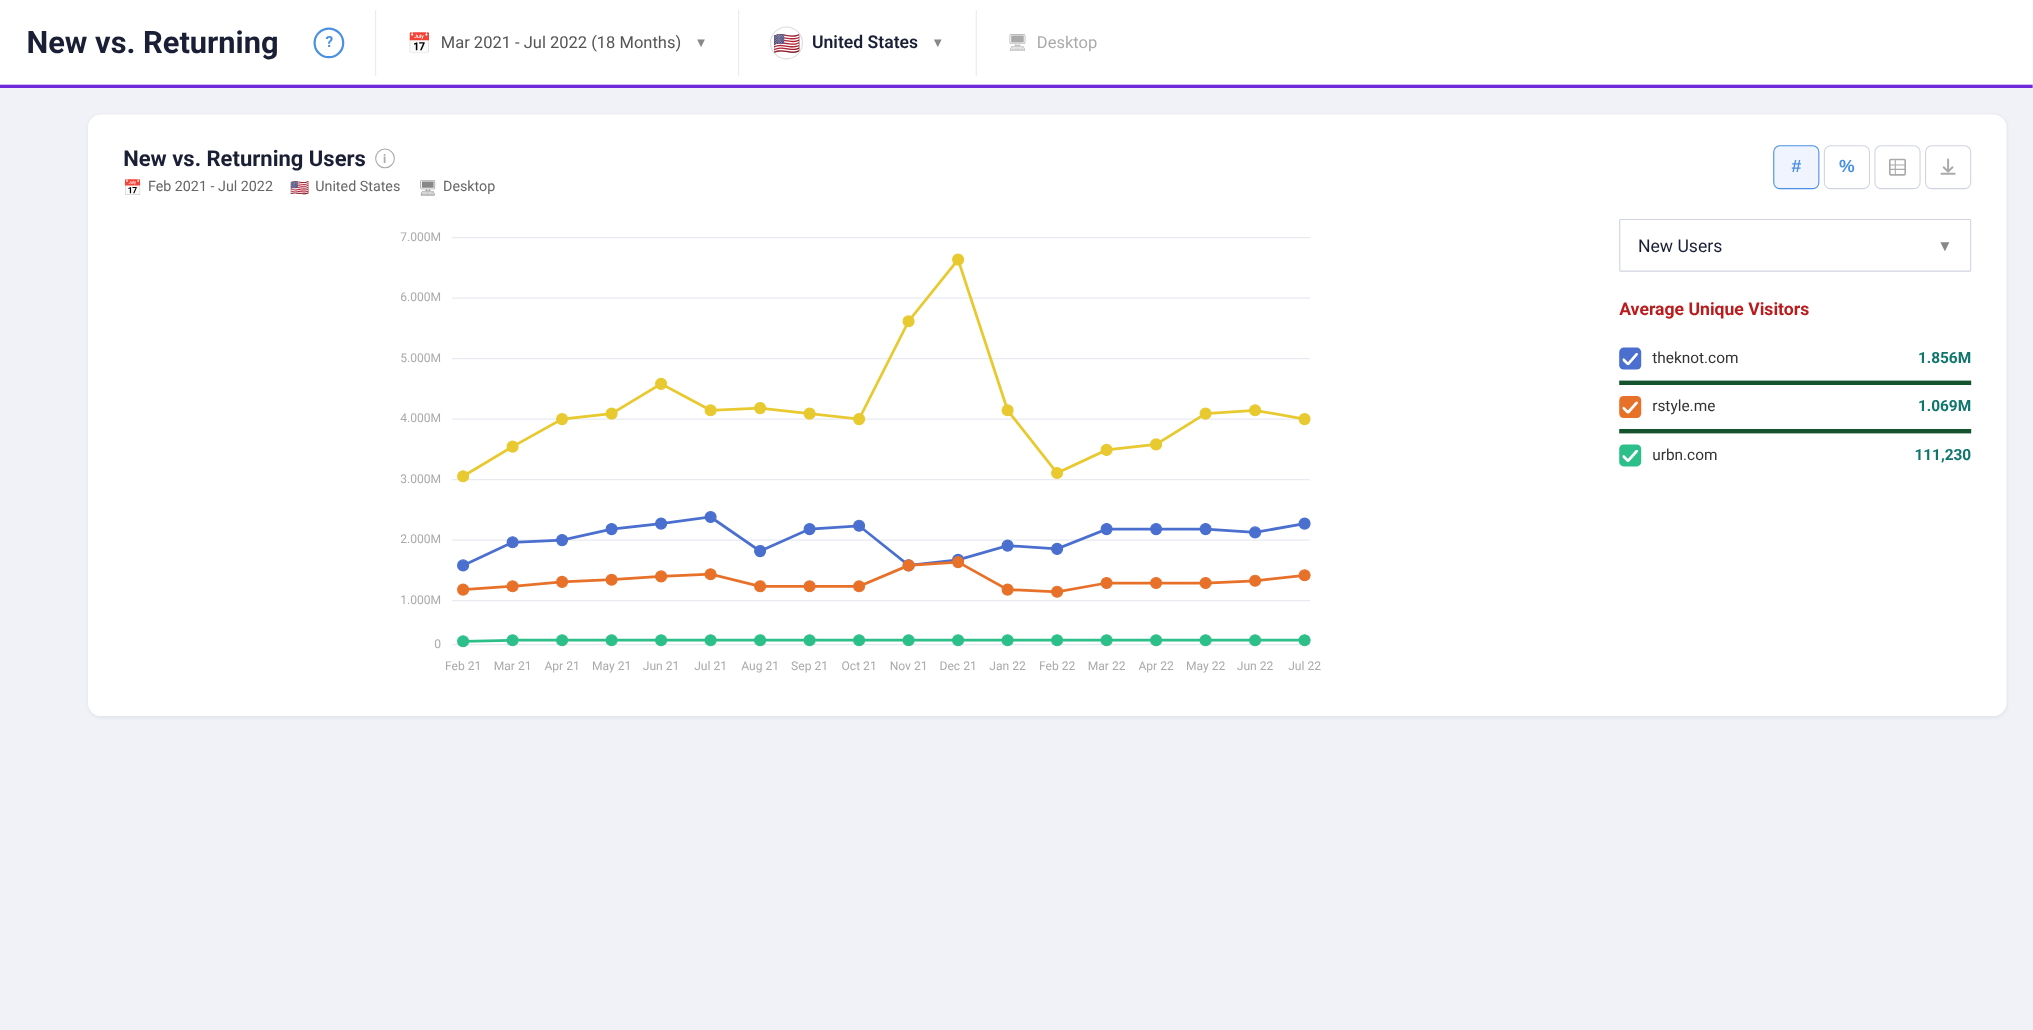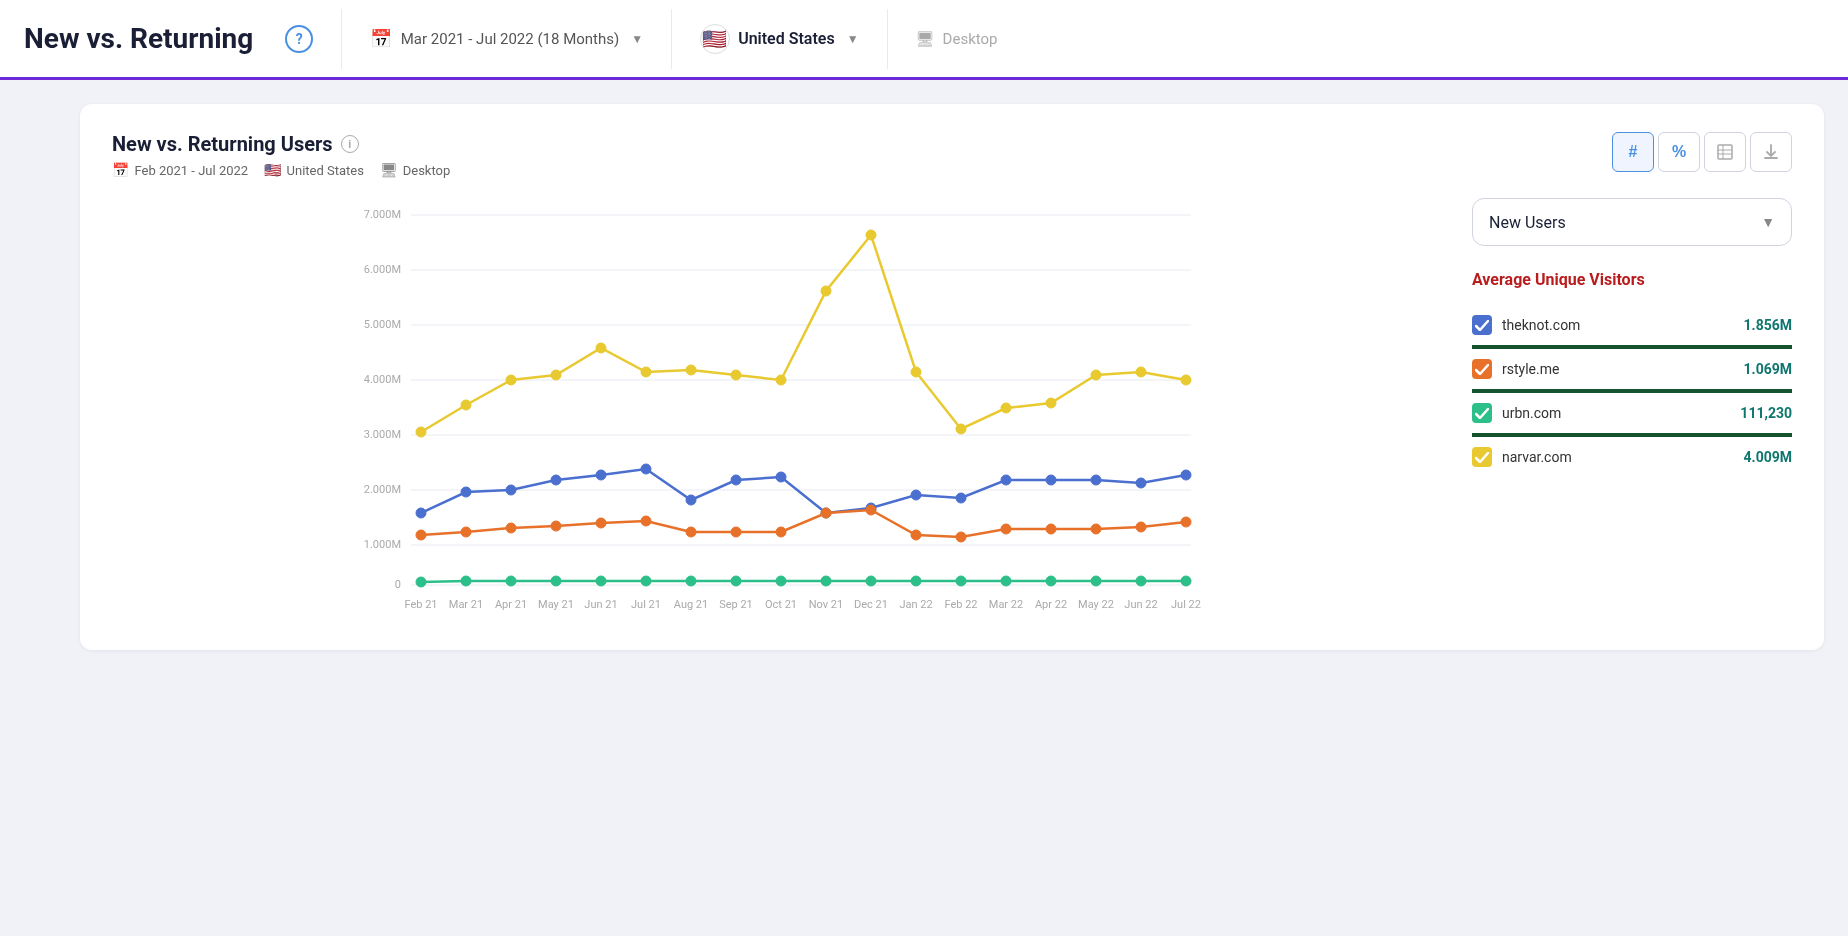--- a/index.html
+++ b/index.html
@@ -206,21 +206,21 @@
 
     
     .right-panel {
       width: 320px;
       flex-shrink: 0;
     }
     .metric-dropdown {
       width: 100%;
       height: 48px;
       border: 1.5px solid #d0d4e0;
-      border-radius: 12px;
+      border-radius: 1px;
       background: #fff;
       display: flex;
       align-items: center;
       justify-content: space-between;
       padding: 0 16px;
       cursor: pointer;
       font-size: 16px;
       color: #1a1f36;
       margin-bottom: 24px;
     }
@@ -573,26 +573,17 @@
     </div>
             <div class="legend-item">
       <div class="legend-checkbox" style="background:#2dbf8a;">
                 <svg width="14" height="11" viewBox="0 0 14 11">
                   <polyline points="1,6 5,10 13,1" stroke="white" stroke-width="2.5" fill="none" stroke-linecap="round" stroke-linejoin="round"></polyline>
                 </svg>
               </div>
       <span class="legend-domain">urbn.com</span>
       <span class="legend-value">111,230</span>
     </div>
-            <div class="legend-item">
-      <div class="legend-checkbox" style="background:#e8c930;">
-                <svg width="14" height="11" viewBox="0 0 14 11">
-                  <polyline points="1,6 5,10 13,1" stroke="white" stroke-width="2.5" fill="none" stroke-linecap="round" stroke-linejoin="round"></polyline>
-                </svg>
-              </div>
-      <span class="legend-domain">narvar.com</span>
-      <span class="legend-value">4.009M</span>
-    </div>
           </div>
       </div>
     </div>
   </div>
 </div>
 
 </body></html>

